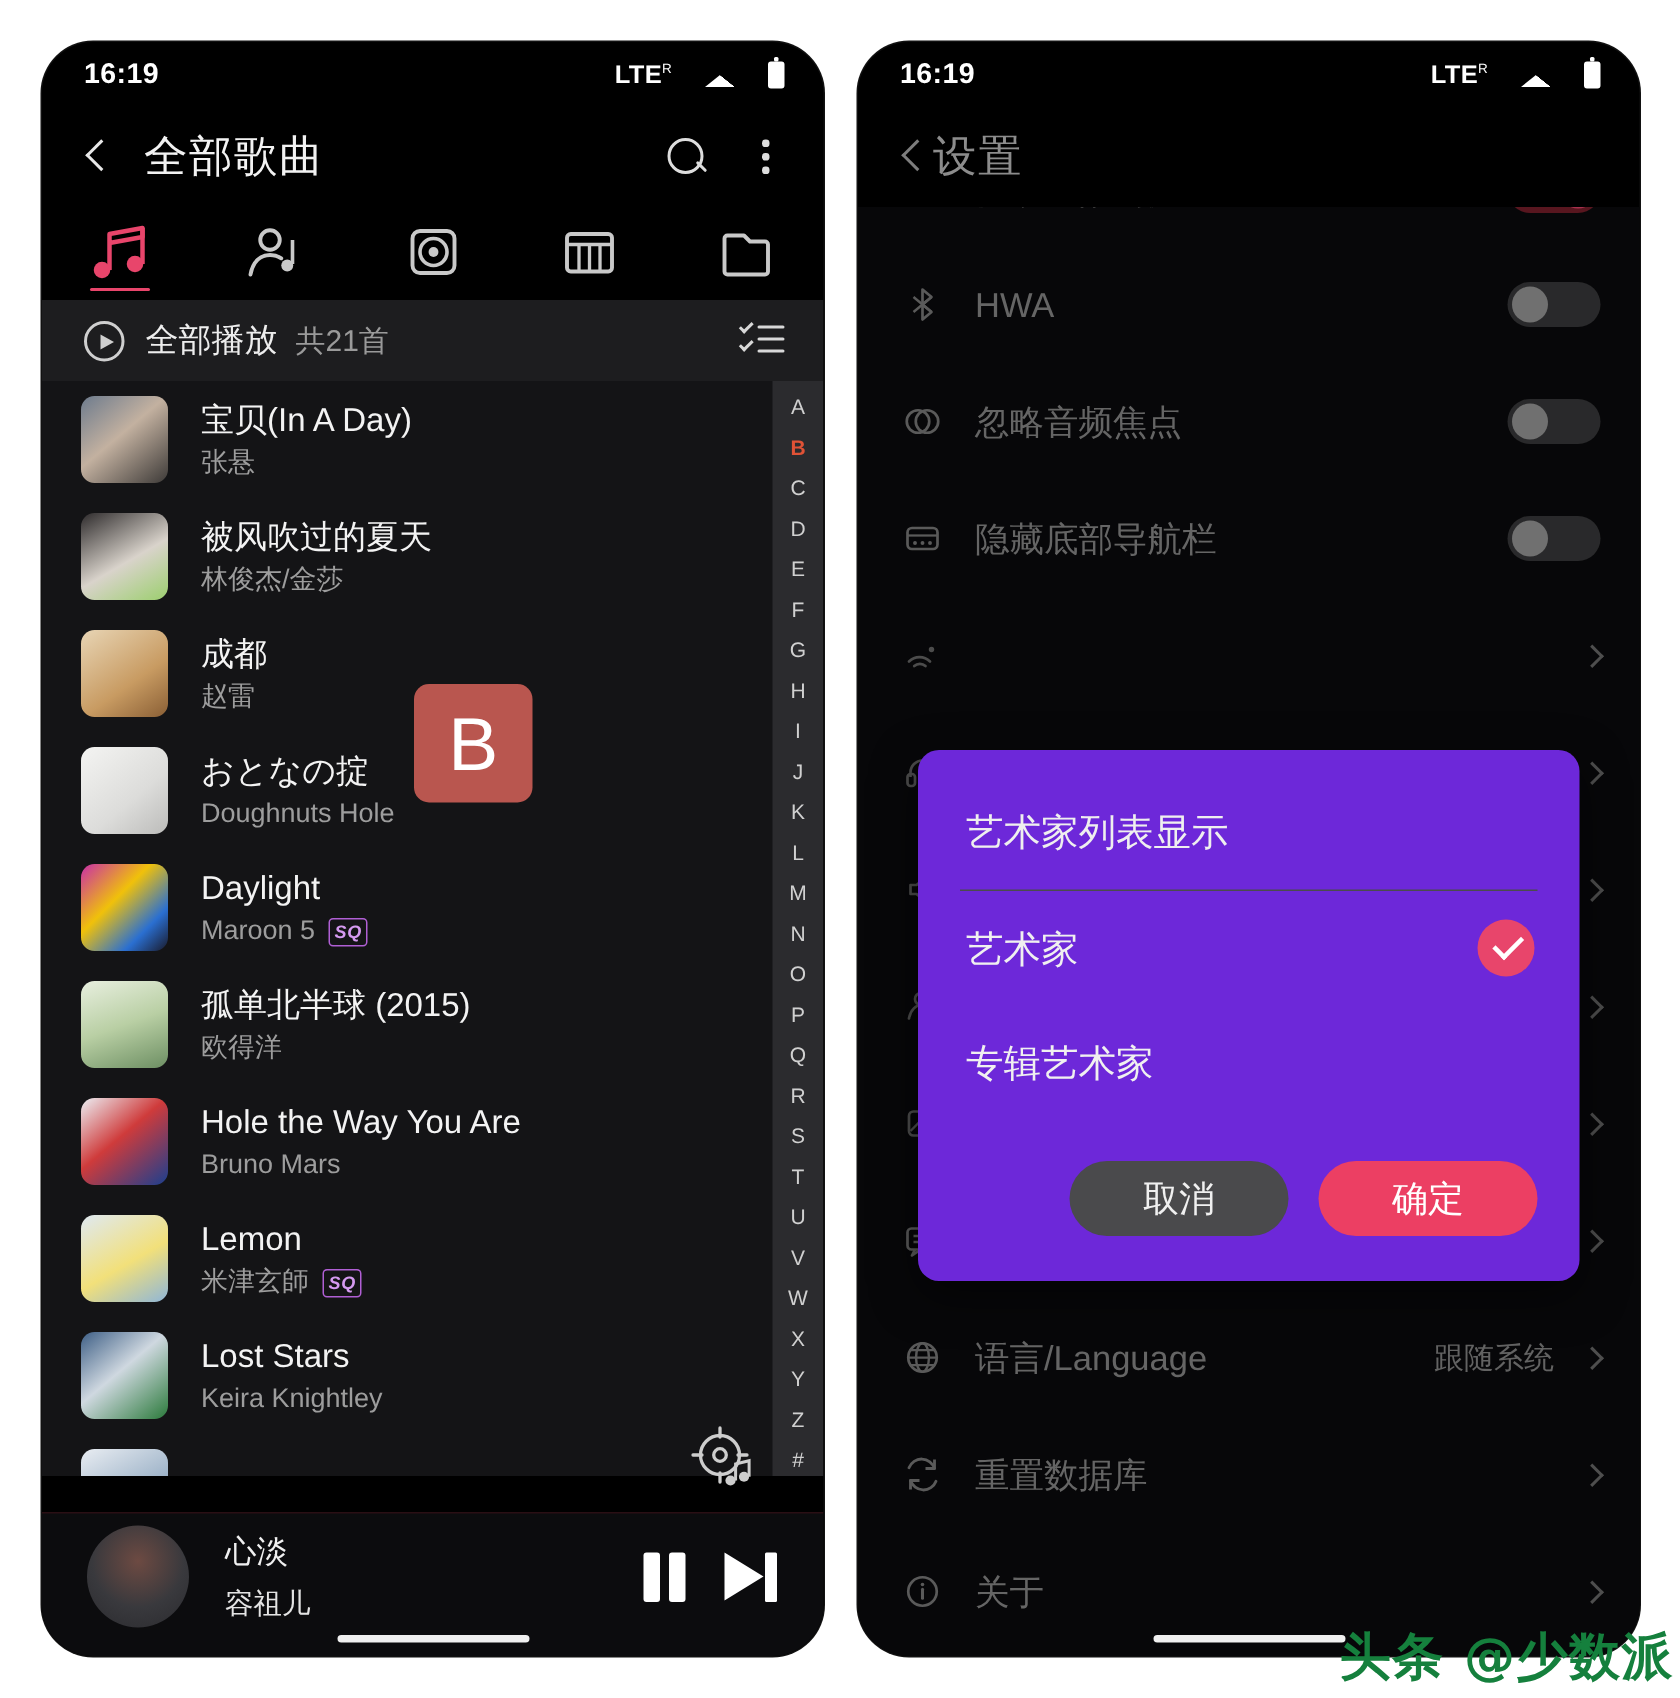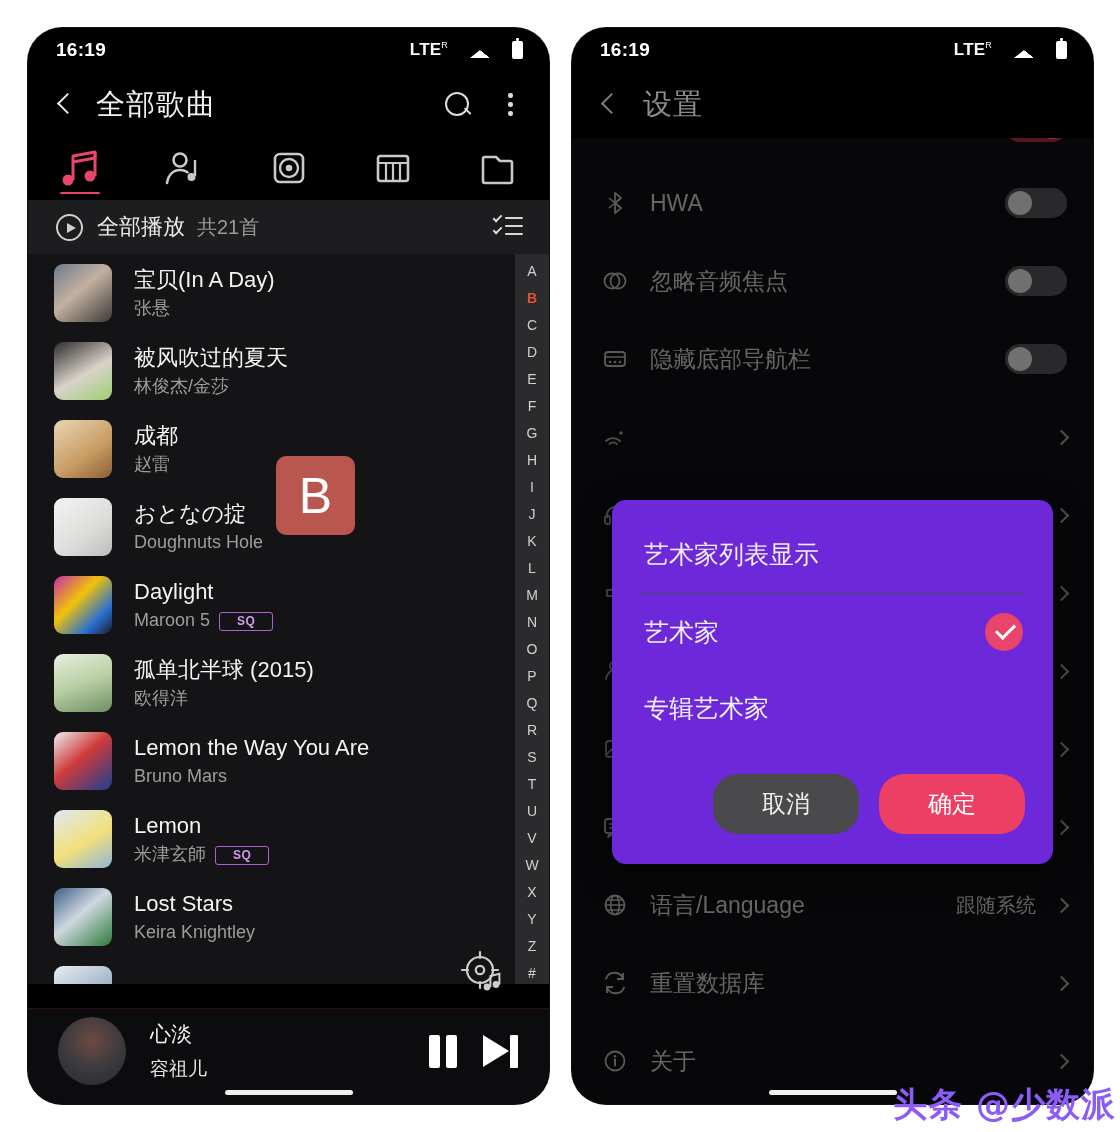--- a/index.html
+++ b/index.html
@@ -137,22 +137,22 @@
   .song-title {
     font-size: 22px; color: #f3f3f3; white-space: nowrap; overflow: hidden;
     text-overflow: ellipsis; line-height: 1.25;
   }
   .song-artist {
     font-size: 18px; color: #9d9d9d; margin-top: 5px; line-height: 1.2;
     display: flex; align-items: center; gap: 9px;
   }
   .badge-sq {
     display: inline-block; border: 1.6px solid #b05fd4; color: #d59af0;
-    font-size: 12px; line-height: 1; padding: 2px 17px 3px; border-radius: 3px;
-    letter-spacing: .5px; font-weight: bold;
+    font-size: 12px; line-height: 1; padding: 2px 3px 3px; border-radius: 3px;
+    letter-spacing: .5px; font-weight: bold; font-style: italic;
   }
   .song .dots { width: 30px; margin-right: 10px; position: relative; height: 34px; flex:0 0 auto; cursor: pointer; }
   .song .dots i {
     position: absolute; left: 13px; width: 4px; height: 4px; background: #8d8d8d; border-radius: 50%;
   }
   .song .dots i:nth-child(1){ top: 5px; }
   .song .dots i:nth-child(2){ top: 15px; }
   .song .dots i:nth-child(3){ top: 25px; }
 
   
@@ -206,21 +206,21 @@
   }
 
   
   .home-ind {
     position: absolute; bottom: 9px; left: 50%; transform: translateX(-50%);
     width: 128px; height: 5px; background: #f0f0f0; border-radius: 3px;
   }
 
   
   .set-appbar { height: 66px; display: flex; align-items: center; padding: 0 26px 0 24px; }
-  .set-appbar .title { font-size: 29px; color: #8c8c8c; margin-left: 21px; letter-spacing: 1px; }
+  .set-appbar .title { font-size: 29px; color: #8c8c8c; margin-left: 0; letter-spacing: 1px; }
   .set-appbar .back-chev::before { border-color: #7d7d7d; }
 
   .settings-body { position: relative; height: calc(100% - 110px); background: #0b0b0d; overflow: hidden; }
   .set-row {
     display: flex; align-items: center; height: 78px; padding: 0 26px 0 28px; cursor: pointer;
   }
   .set-icon { width: 30px; flex: 0 0 auto; display:flex; align-items:center; justify-content:center; }
   .set-label { font-size: 23px; color: #8d8d8d; margin-left: 20px; flex: 1; }
   .set-value { font-size: 20px; color: #8a8a8a; margin-right: 20px; }
   .chev-right { width: 11px; height: 11px; border-right: 2.2px solid #6d6d6d; border-top: 2.2px solid #6d6d6d; transform: rotate(45deg); flex:0 0 auto; }
@@ -254,32 +254,32 @@
   .opt-check {
     width: 38px; height: 38px; border-radius: 50%; background: #e8456b;
     position: relative; flex:0 0 auto;
   }
   .opt-check::after {
     content: ''; position: absolute; left: 11px; top: 11px; width: 16px; height: 8px;
     border-left: 3px solid #fff; border-bottom: 3px solid #fff; transform: rotate(-45deg);
   }
   .dlg-actions { display: flex; justify-content: flex-end; gap: 20px; padding: 28px 28px 30px; }
   .btn {
-    min-width: 146px; height: 60px; border-radius: 25px;
+    min-width: 146px; height: 50px; border-radius: 25px;
     display: flex; align-items: center; justify-content: center;
     font-size: 24px; cursor: pointer; border: none;
     font-family: "Liberation Sans", sans-serif;
   }
   .btn-cancel { background: #4a4a4c; color: #f0f0f0; }
   .btn-confirm { background: #ec3f63; color: #ffffff; }
 
   
   .watermark {
     position: absolute; right: 4px; bottom: 4px;
-    font-size: 34px; font-weight: bold; color: #8b5cf6;
+    font-size: 34px; font-weight: bold; color: #15803d;
     letter-spacing: 1px; white-space: nowrap;
     font-family: "DejaVu Sans", sans-serif;
   }
 
   
   .ag1{background:linear-gradient(140deg,#6d7b8d 0%,#c3b1a0 45%,#3d3a38 100%);}
   .ag2{background:linear-gradient(150deg,#2e2b2c 0%,#d9d3cb 55%,#9ccf6e 100%);}
   .ag3{background:linear-gradient(145deg,#e8d5b5 0%,#c89b62 60%,#8a5f35 100%);}
   .ag4{background:linear-gradient(140deg,#f4f4f2 0%,#dcdcda 60%,#bcbcba 100%);}
   .ag5{background:linear-gradient(135deg,#c92ea8 0%,#f0c10a 40%,#2a6fd1 75%,#1a1a2a 100%);}
@@ -459,21 +459,21 @@
               </div>
               <div class="dots">
                 <i></i>
                 <i></i>
                 <i></i>
               </div>
             </div>
             <div class="song">
               <div class="art ag7"></div>
               <div class="song-meta">
-                <div class="song-title">Lemon the Way You Are</div>
+                <div class="song-title">Hole the Way You Are</div>
                 <div class="song-artist">
                   <span>Bruno Mars</span>
                 </div>
               </div>
               <div class="dots">
                 <i></i>
                 <i></i>
                 <i></i>
               </div>
             </div>

